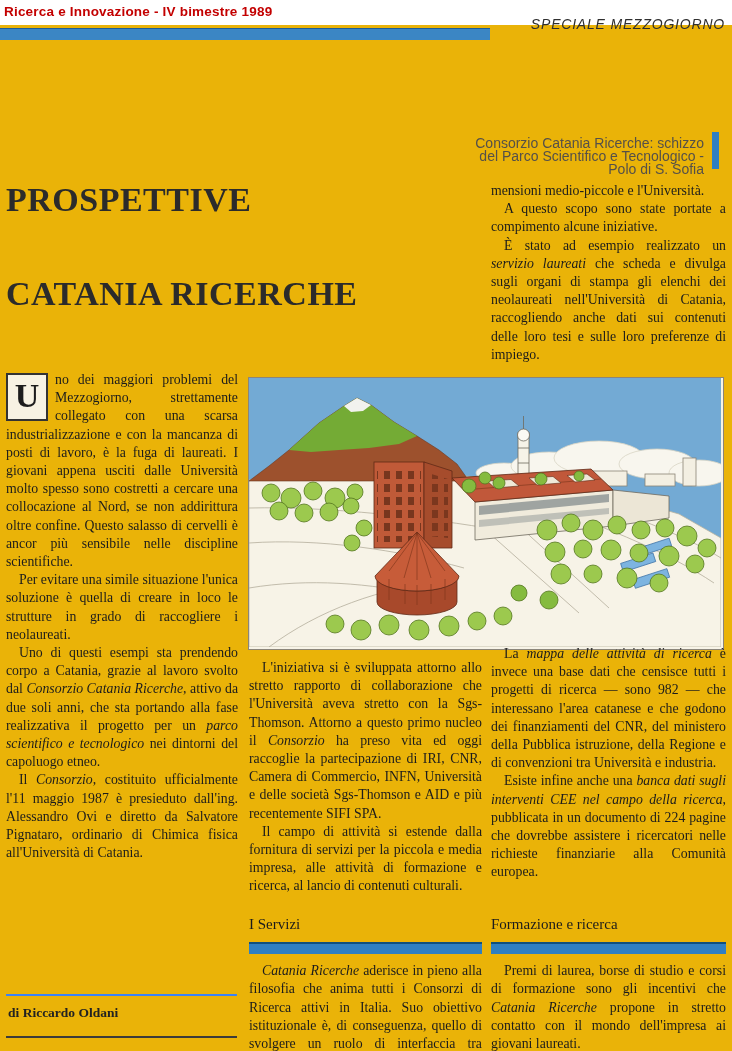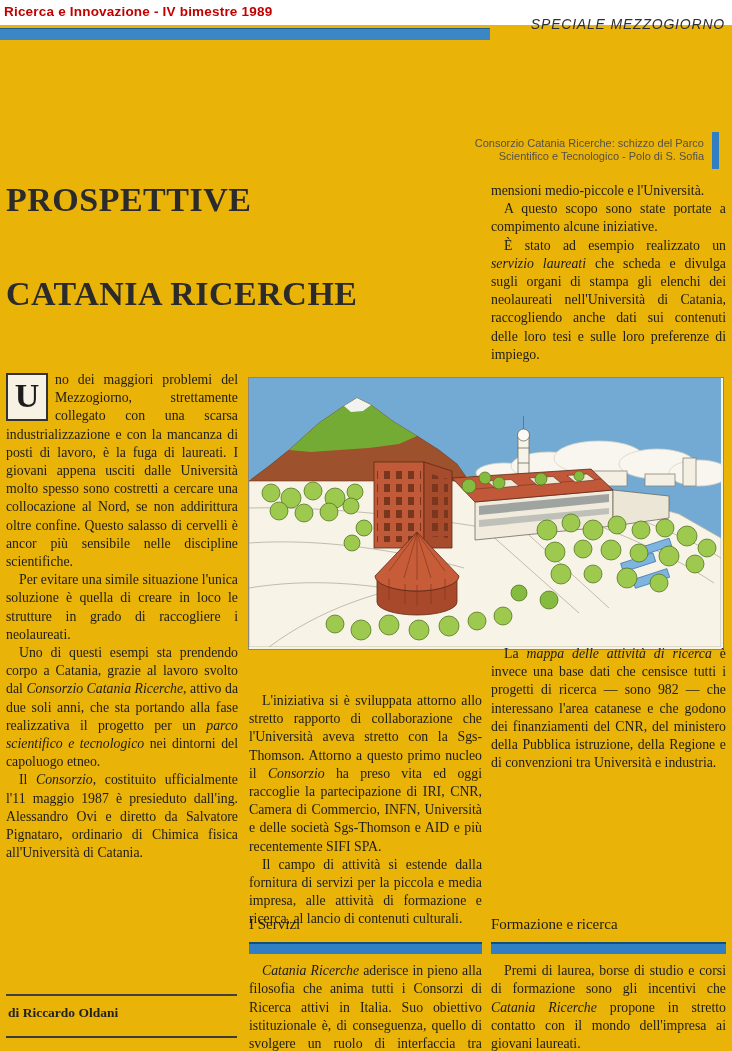--- a/index.html
+++ b/index.html
@@ -15,49 +15,49 @@
     letter-spacing:0.2px;white-space:nowrap;
   }
   .blue-bar{position:absolute;left:0;top:28px;width:490px;height:11px;background:#3b86c4;border-top:1px solid #1d5e96;}
   .section-header{
     position:absolute;right:7px;top:16px;
     font-family:"Liberation Sans", sans-serif;font-style:italic;font-size:14px;color:#2f2f2f;
     letter-spacing:0.8px;white-space:nowrap;
   }
   .caption{
     position:absolute;right:28px;top:137px;width:250px;text-align:right;
-    font-family:"Liberation Sans", sans-serif;font-size:11px;line-height:13px;color:#555049;
+    font-family:"Liberation Sans", sans-serif;font-size:14px;line-height:13px;color:#555049;
   }
   .caption-bar{position:absolute;right:13px;top:132px;width:7px;height:37px;background:#2f7fc2;}
   .article-title{
     position:absolute;left:6px;top:176px;margin:0;
     font-family:"Liberation Serif", serif;font-weight:bold;font-size:34px;line-height:47px;
     color:#2b2b2b;letter-spacing:0.5px;
   }
   .col{
     position:absolute;width:233px;
     font-size:13.8px;line-height:18.2px;color:#1c1c1c;text-align:justify;
     hyphens:auto;
   }
   .col p{margin:0;text-indent:13px;}
   .col p.noindent{text-indent:0;}
   #col-left{left:6px;top:371px;width:232px;}
-  #col-mid-1{left:249px;top:692px;height:256px;overflow:hidden;}
+  #col-mid-1{left:249px;top:659px;height:256px;overflow:hidden;}
   #services-block{left:249px;top:915px;}
   #col-right-1{left:491px;top:182px;width:235px;}
   #col-right-2{left:491px;top:645px;width:235px;height:256px;overflow:hidden;}
   #formazione-block{left:491px;top:915px;width:235px;}
   .dropcap{
     float:left;width:38px;height:44px;margin:2px 7px 1px 0;
     border:2px solid #333;background:#f7f2e3;
     font-weight:bold;font-size:34px;line-height:42px;text-align:center;text-indent:0;
   }
   .col-heading{font-weight:normal;font-size:15px;margin:0 0 9px 0;color:#1c1c1c;font-family:"Liberation Serif", serif;}
   .heading-bar{height:10px;background:#2f7fc2;border-top:2px solid #10507e;margin-bottom:8px;}
-  .byline-block{position:absolute;left:6px;top:994px;width:231px;border-top:2px solid #404040;}
+  .byline-block{position:absolute;left:6px;top:994px;width:231px;border-top:2px solid #3b82f6;}
   .byline{font-weight:bold;font-size:13.5px;color:#222;padding:9px 2px 15px 2px;}
   .byline-rule{border-bottom:2px solid #3b3b3b;}
   #illustration{
     position:absolute;left:248px;top:377px;width:474px;height:271px;margin:0;
     border:1px solid #8b857a;background:#f7f3e7;
   }
   #illustration svg{display:block;}
 </style>
 </head>
 <body>
@@ -239,20 +239,21 @@
   </div>
 
   <div class="col" id="col-right-1">
     <p class="noindent">mensioni medio-piccole e l'Università.</p>
     <p>A questo scopo sono state portate a compimento alcune iniziative.</p>
     <p>È stato ad esempio realizzato un <i>servizio laureati</i> che scheda e divulga sugli organi di stampa gli elenchi dei neolaureati nell'Università di Catania, raccogliendo anche dati sui contenuti delle loro tesi e sulle loro preferenze di impiego.</p>
   </div>
 
   <div class="col" id="col-right-2">
     <p>La <i>mappa delle attività di ricerca</i> è invece una base dati che censisce tutti i progetti di ricerca — sono 982 — che interessano l'area catanese e che godono dei finanziamenti del CNR, del ministero della Pubblica istruzione, della Regione e di convenzioni tra Università e industria.</p>
+    <p>Esiste infine anche una <i>banca dati sugli interventi CEE nel campo della ricerca</i>, pubblicata in un documento di 224 pagine che dovrebbe assistere i ricercatori nelle richieste finanziarie alla Comunità europea.</p>
   </div>
 
   <div class="col" id="formazione-block">
     <h2 class="col-heading">Formazione e ricerca</h2>
     <div class="heading-bar"></div>
     <p>Premi di laurea, borse di studio e corsi di formazione sono gli incentivi che <i>Catania Ricerche</i> propone in stretto contatto con il mondo dell'impresa ai giovani laureati.</p>
     <p>Anche le attività di ricerca vengono</p>
   </div>
 
 </div>

